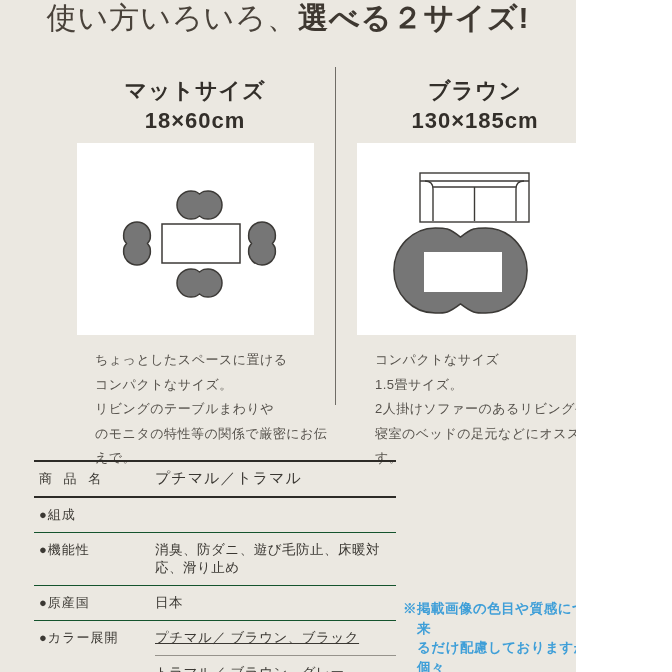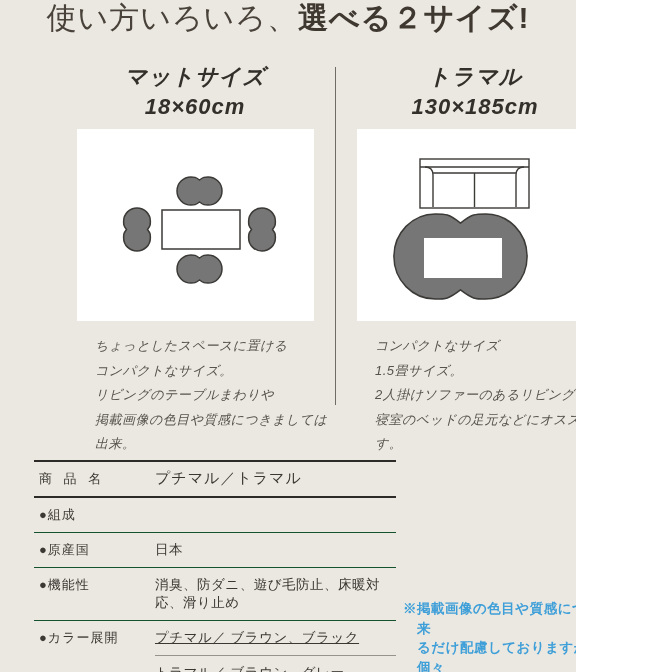--- a/index.html
+++ b/index.html
@@ -13,21 +13,21 @@
   }
   
   .title{
     position:absolute;top:-2px;left:0;width:100%;
     text-align:center;font-size:30px;color:#49423a;
     letter-spacing:1px;white-space:nowrap;
   }
   .title .t-reg{font-weight:500;}
   .title .t-bold{font-weight:700;color:#3e3831;}
   
-  .col{position:absolute;top:62px;width:280px;font-style:italic;}
+  .col{position:absolute;top:76px;width:280px;}
   .col-left{left:55px;}
   .col-right{left:335px;}
   .v-divider{
     position:absolute;left:335px;top:67px;width:1px;height:338px;
     background:#6f6c66;
   }
   .col-name,.col-size{
     text-align:center;font-weight:700;color:#332f2a;
     font-size:22px;line-height:30px;letter-spacing:1px;
   }
@@ -93,25 +93,25 @@
           <use href="#peanut" transform="translate(122.5,140) scale(0.5)"></use>
           <use href="#peanut" transform="translate(60,100.5) rotate(90) scale(0.478)"></use>
           <use href="#peanut" transform="translate(185,100.5) rotate(90) scale(0.478)"></use>
         </g>
         <rect x="85" y="81" width="78" height="39" fill="#ffffff" stroke="#3c3a37" stroke-width="1.5"></rect>
       </svg>
     </div>
     <div class="col-desc">ちょっとしたスペースに置ける
 コンパクトなサイズ。
 リビングのテーブルまわりや
-掲載画像の色目や質感につきましては出来。</div>
+のモニタの特性等の関係で厳密にお伝えで。</div>
   </div>
 
   <div class="col col-right">
-    <div class="col-name">トラマル</div>
+    <div class="col-name">ブラウン</div>
     <div class="col-size">130×185cm</div>
     <div class="illus-box">
       <svg width="237" height="192" viewBox="0 0 237 192">
 
         <g transform="translate(63,30)" fill="none" stroke="#3c3a37" stroke-width="1.4">
           <rect x="0" y="0" width="109" height="49" fill="#ffffff"></rect>
           <line x1="0" y1="8" x2="109" y2="8"></line>
           <path d="M13,48 V16 Q13,8 5,8"></path>
           <path d="M96,48 V16 Q96,8 104,8"></path>
           <line x1="13" y1="14" x2="96" y2="14"></line>
@@ -130,26 +130,26 @@
 
   <div class="spec-table">
     <div class="srow thick">
       <div class="lab spaced">商 品 名</div>
       <div class="val bold">プチマル／トラマル</div>
     </div>
     <div class="srow">
       <div class="lab">●組成</div>
     </div>
     <div class="srow">
+      <div class="lab">●機能性</div>
+      <div class="val">消臭、防ダニ、遊び毛防止、床暖対応、滑り止め</div>
+    </div>
+    <div class="srow">
       <div class="lab">●原産国</div>
       <div class="val">日本</div>
-    </div>
-    <div class="srow">
-      <div class="lab">●機能性</div>
-      <div class="val">消臭、防ダニ、遊び毛防止、床暖対応、滑り止め</div>
     </div>
     <div class="srow">
       <div class="lab">●カラー展開</div>
       <div class="val-stack">
         <div class="val-line subline">プチマル／ ブラウン、ブラック</div>
         <div class="val-line">トラマル／ ブラウン、グレー</div>
       </div>
     </div>
 
   </div>

